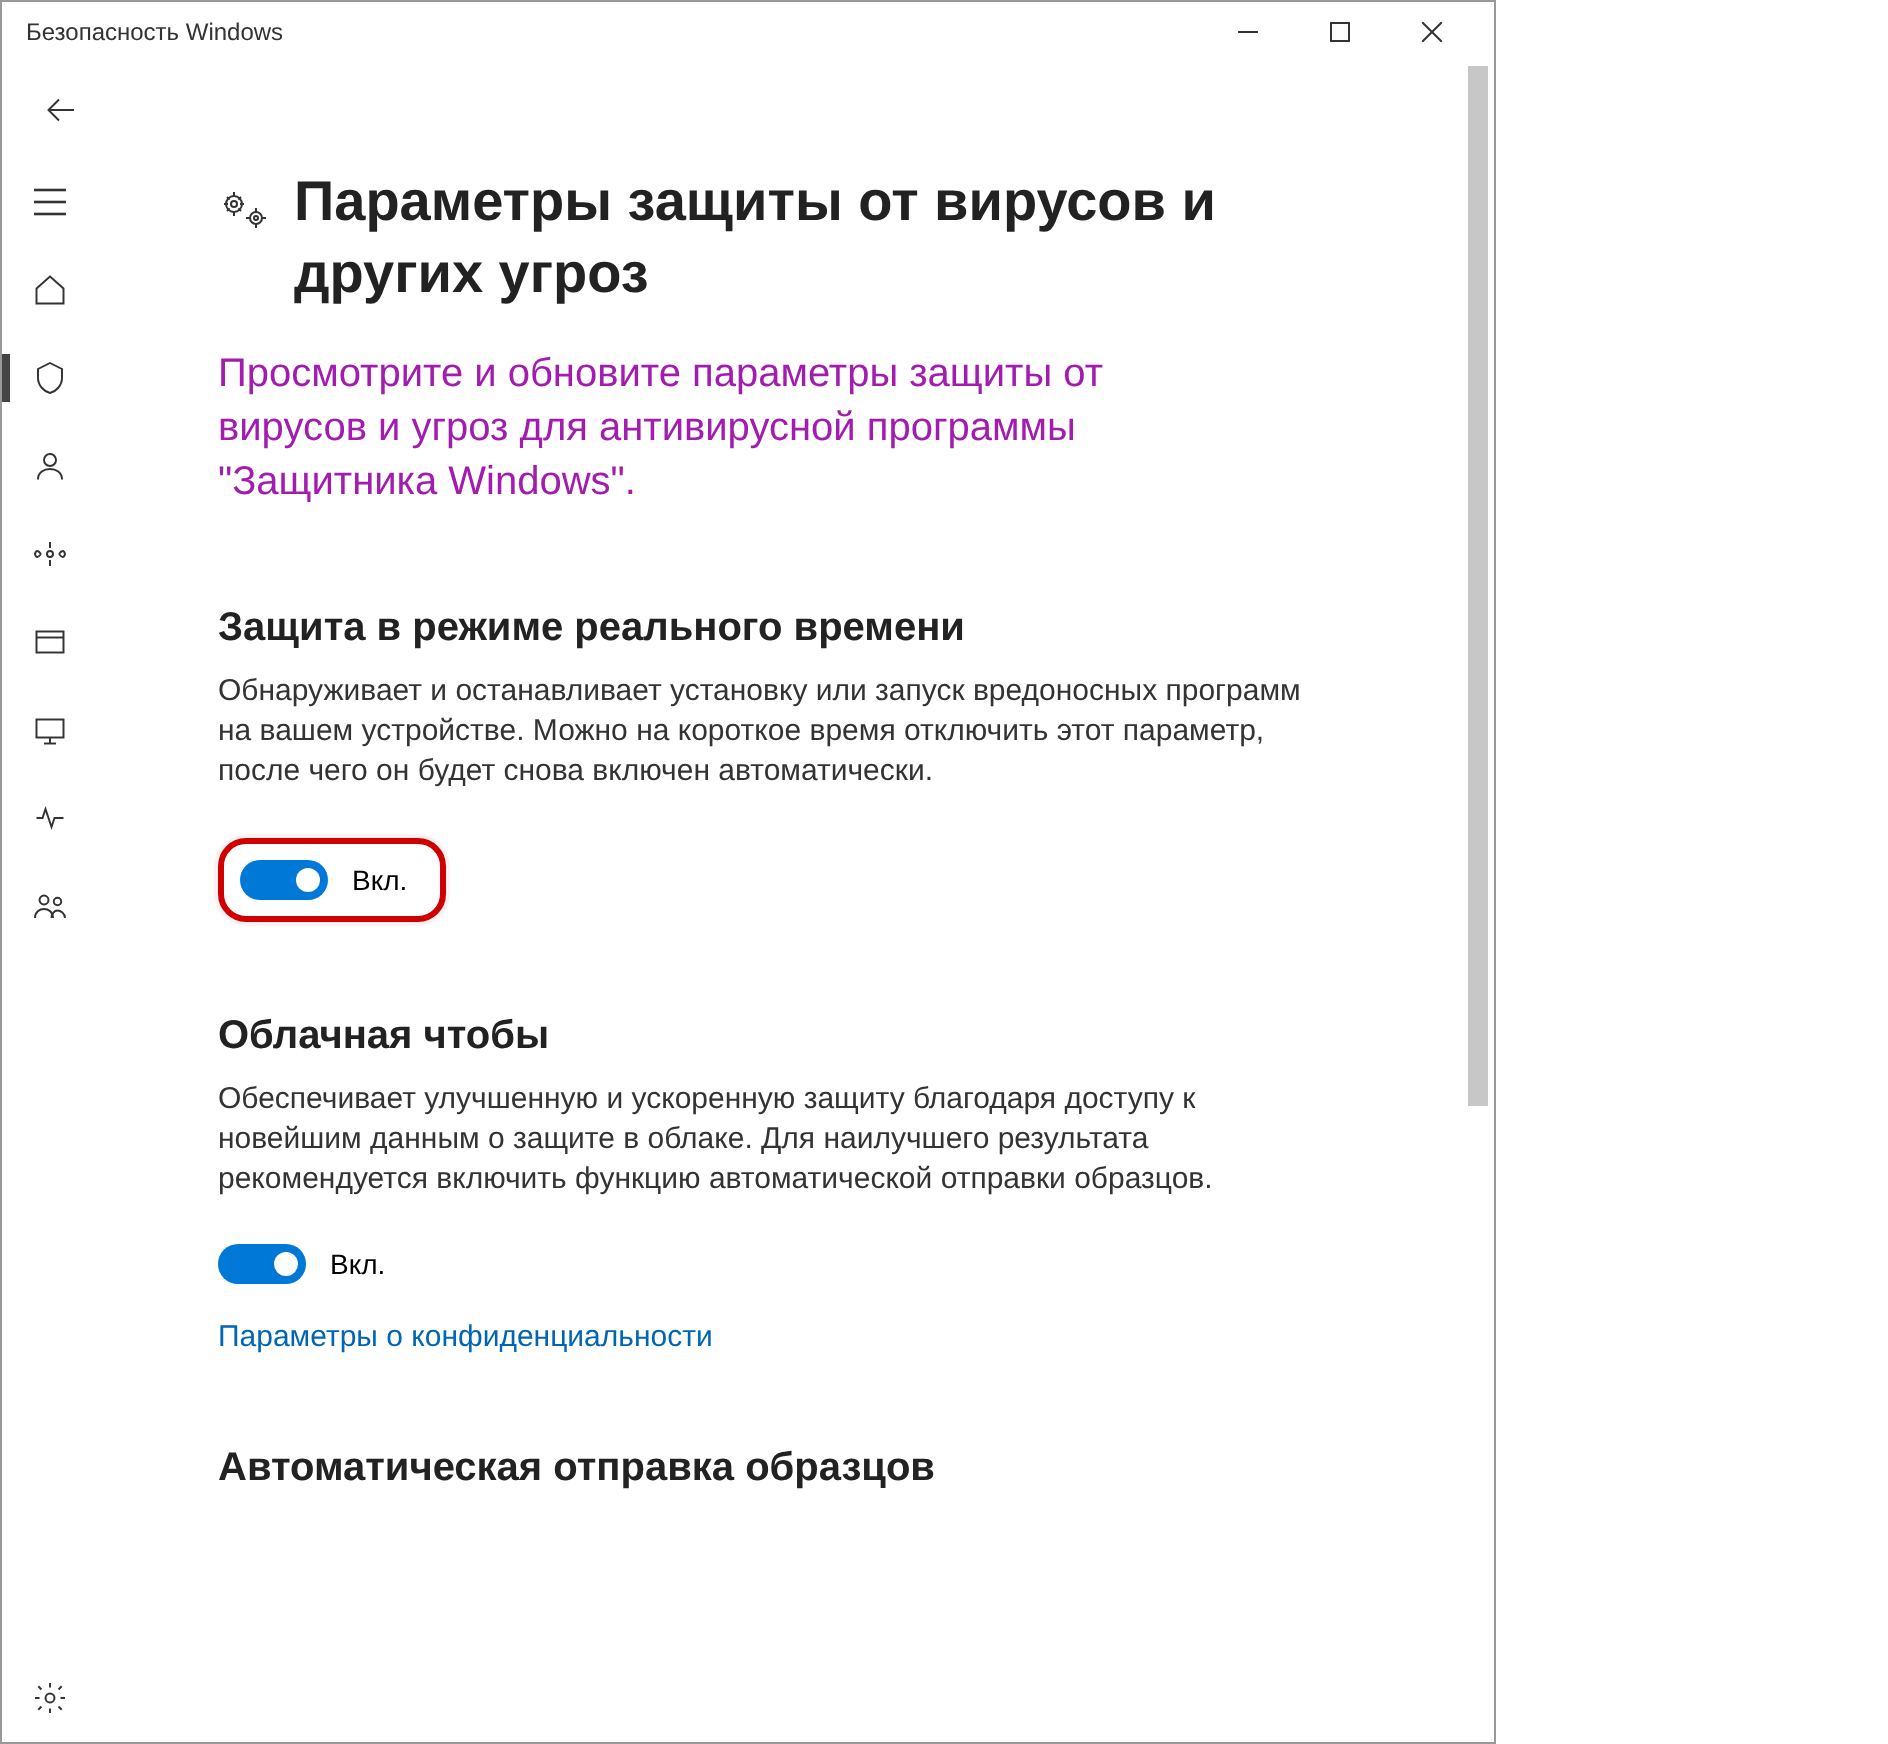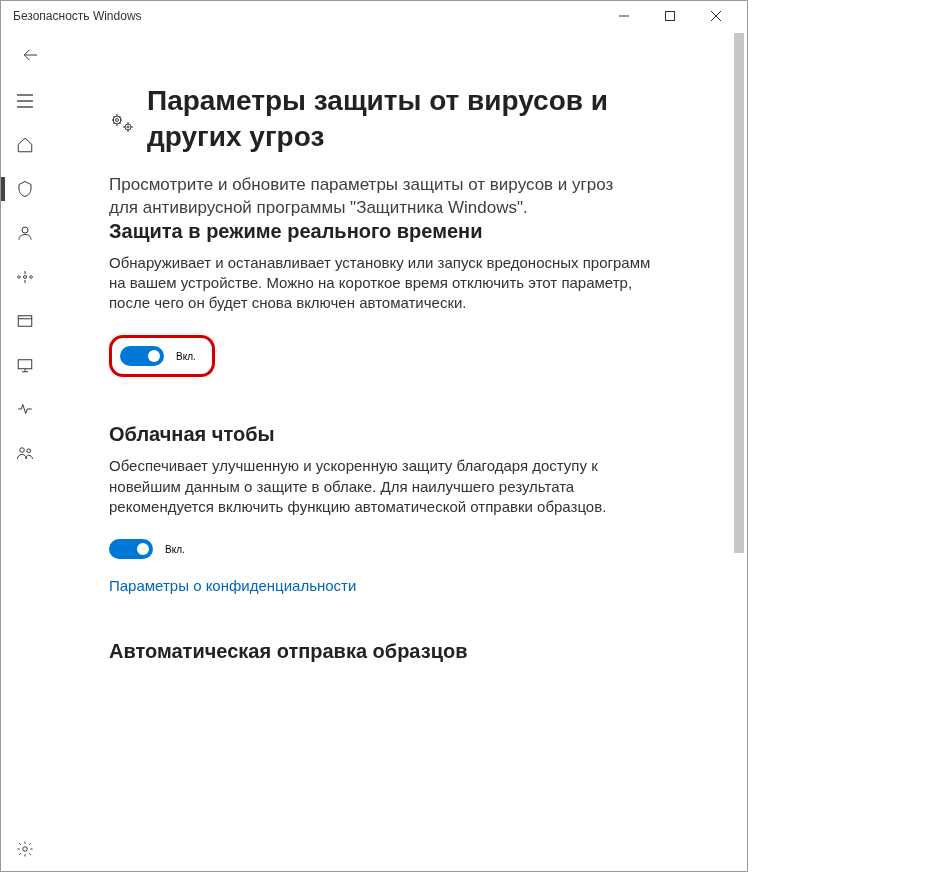--- a/index.html
+++ b/index.html
@@ -88,39 +88,40 @@
 .spacer { flex: 1; }
 
 .content {
   flex: 1;
   padding: 4px 40px 20px 60px;
   overflow-y: auto;
   height: 100%;
 }
 .page-header {
   display: flex;
-  align-items: center;
+  align-items: flex-start;
   gap: 12px;
   margin-bottom: 18px;
 }
 .gears {
   margin-top: 10px;
   flex-shrink: 0;
 }
 h1 {
   font-size: 28px;
   font-weight: 600;
   line-height: 1.3;
   max-width: 500px;
   color: #222;
 }
 .page-sub {
-  font-size: 17px;
-  color: #404040;
+  font-size: 20px;
+  color: #a21caf;
   max-width: 520px;
+  margin-bottom: 48px;
   line-height: 1.35;
 }
 .section { margin-bottom: 46px; max-width: 560px; }
 .section h2 {
   font-size: 20px;
   font-weight: 700;
   margin-bottom: 10px;
   color: #222;
 }
 .section p {
@@ -144,21 +145,21 @@
 }
 .toggle .knob {
   width: 12px;
   height: 12px;
   background: #fff;
   border-radius: 50%;
   position: absolute;
   right: 4px;
   top: 4px;
 }
-.toggle-label { font-size: 10px; }
+.toggle-label { font-size: 14px; }
 .link {
   color: #0066b4;
   font-size: 15px;
   text-decoration: none;
   cursor: pointer;
   display: inline-block;
   margin-top: 18px;
 }
 .highlight {
   border: 3px solid #d00000;

